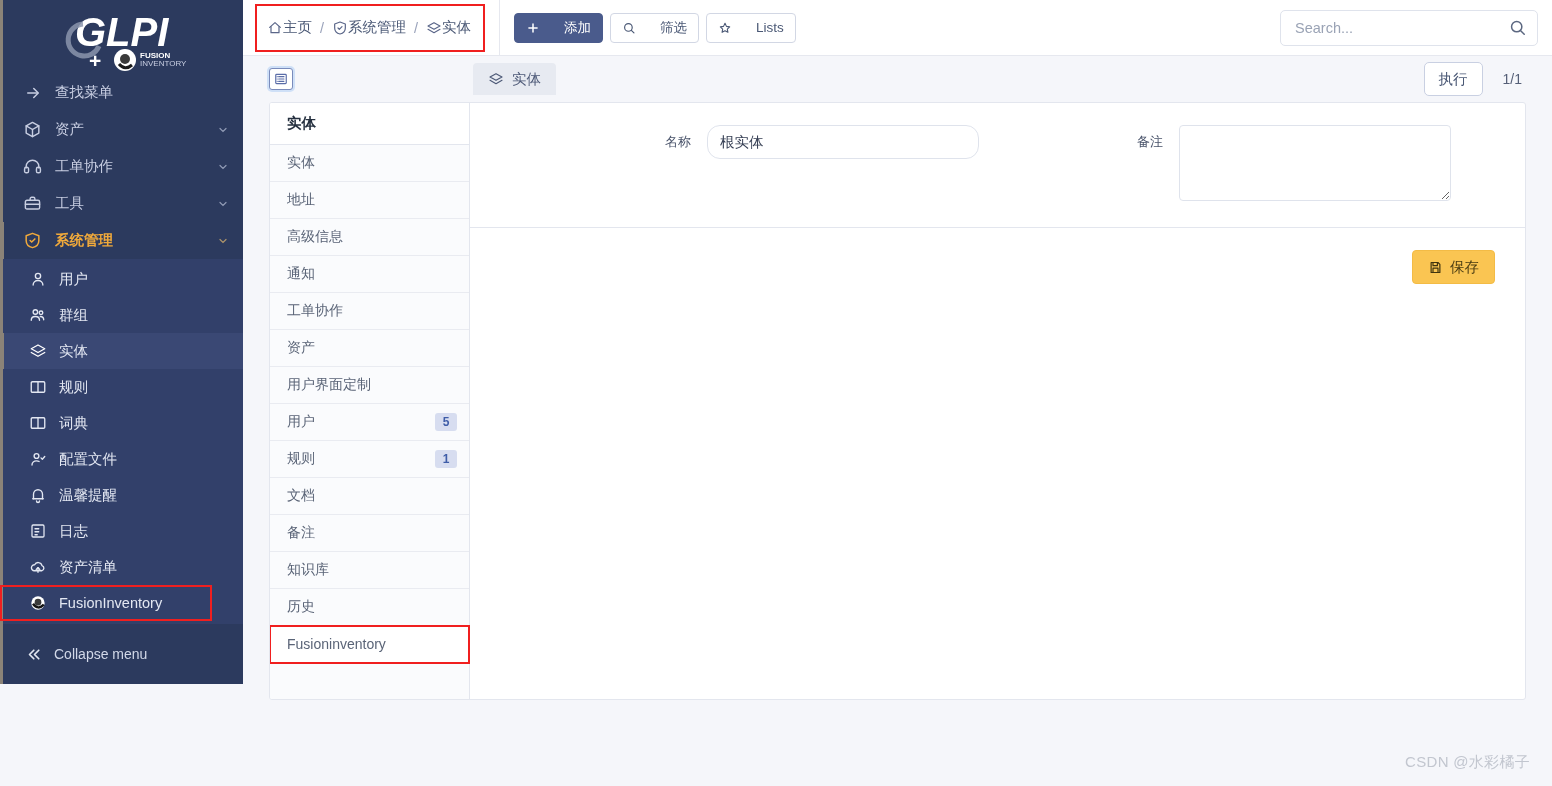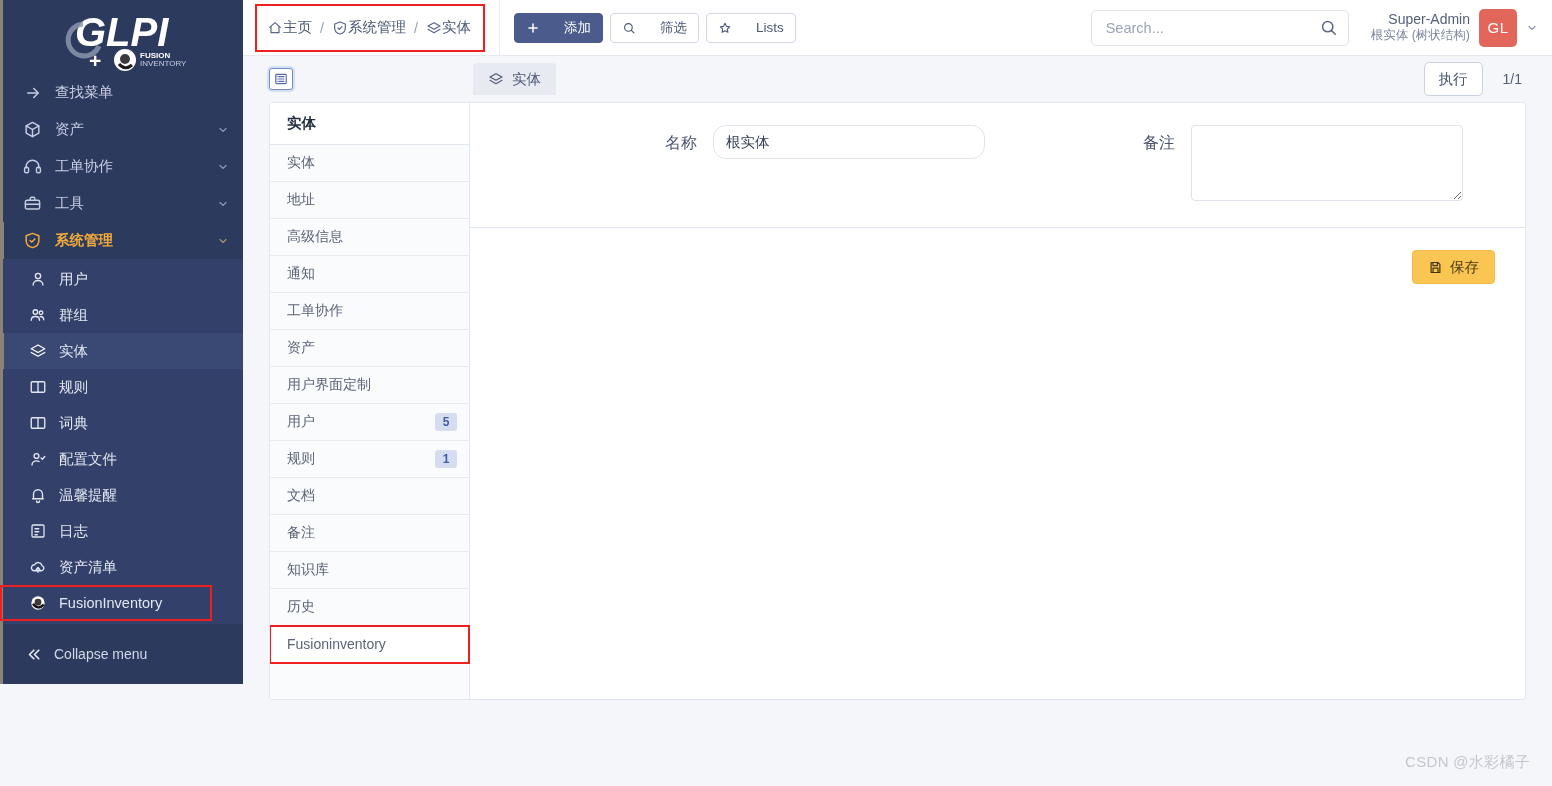--- a/index.html
+++ b/index.html
@@ -263,21 +263,21 @@
     padding: 22px 0 0 0;
     border-bottom: 1px solid #e3e6ee;
     height: 125px;
   }
   .field {
     display: flex; align-items: flex-start; gap: 16px;
   }
   .field.name-field { margin-left: 195px; }
   .field.notes-field { margin-left: 158px; }
   .field-label {
-    font-size: 16px; color: #49536a;
+    font-size: 13px; color: #49536a;
     padding-top: 8px; white-space: nowrap;
   }
   .field input.txt {
     width: 272px; height: 34px;
     border: 1px solid #dfe3ec; border-radius: 13px;
     padding: 0 12px; font-size: 14.5px; color: #374055;
     font-family: inherit; outline: none; background: #fff;
   }
   .field textarea.ta {
     width: 272px; height: 76px;
@@ -587,30 +587,20 @@
       </div>
 
       <div class="search-box">
         <input type="text" placeholder="Search..." style="">
         <svg width="19" height="19" viewBox="0 0 24 24" fill="none" stroke="#5b6780" stroke-width="1.9" stroke-linecap="round">
             <circle cx="11" cy="11" r="6.5"></circle>
             <path d="M16 16l4.5 4.5"></path>
           </svg>
       </div>
 
-      <div class="user-area">
-        <div class="user-text">
-          <div class="user-name">Super-Admin</div>
-          <div class="user-sub">根实体 (树状结构)</div>
-        </div>
-        <div class="avatar">GL</div>
-        <svg width="12" height="12" viewBox="0 0 24 24" fill="none" stroke="#8b93a8" stroke-width="2.4" stroke-linecap="round">
-            <path d="M6 9l6 6 6-6"></path>
-          </svg>
-      </div>
     </header>
 
     <div class="content-toolbar">
       <div class="icon-btn-list">
         <svg width="14" height="14" viewBox="0 0 24 24" fill="none" stroke="#5a6da8" stroke-width="2" stroke-linecap="round">
           <rect x="3" y="4" width="18" height="16" rx="1.5"></rect>
             <path d="M8 8h9"></path>
             <path d="M8 12h9"></path>
             <path d="M8 16h9"></path>
             <path d="M5.4 8h.1"></path>

